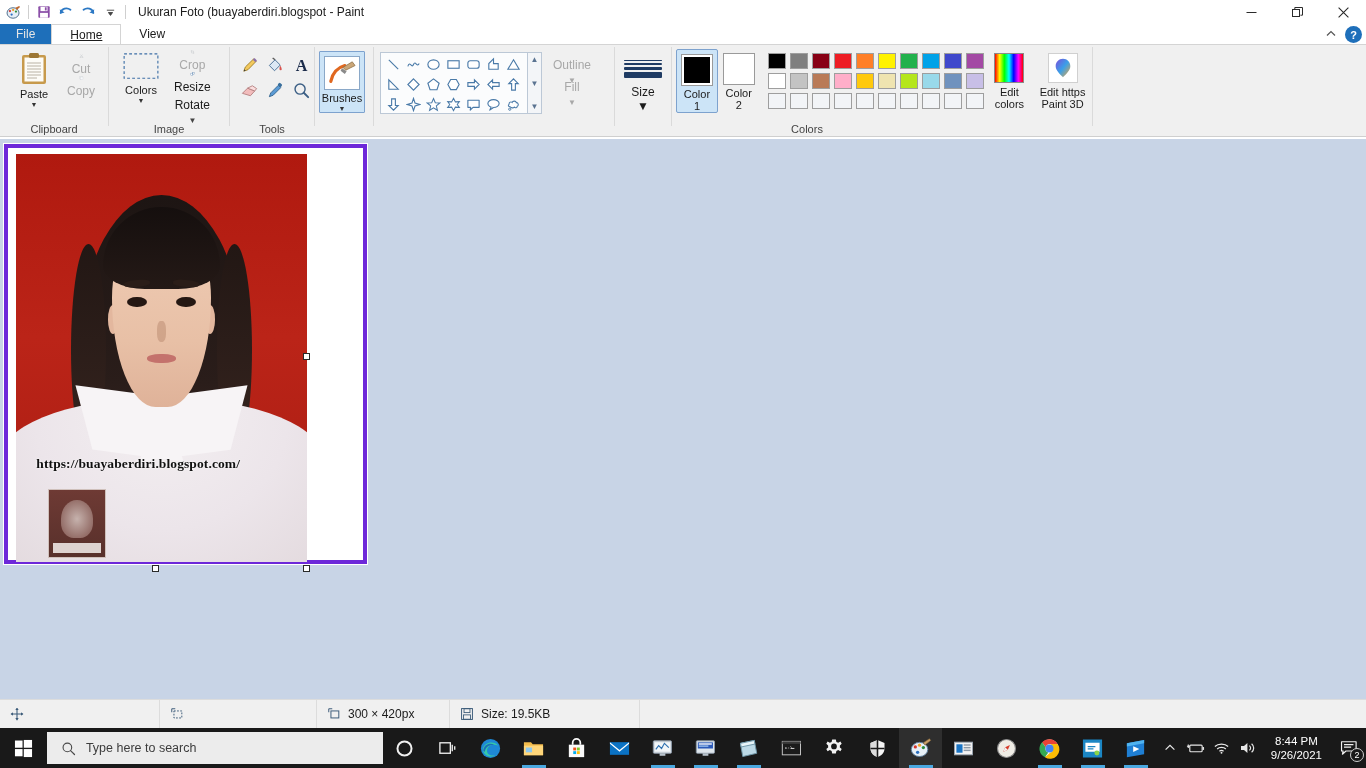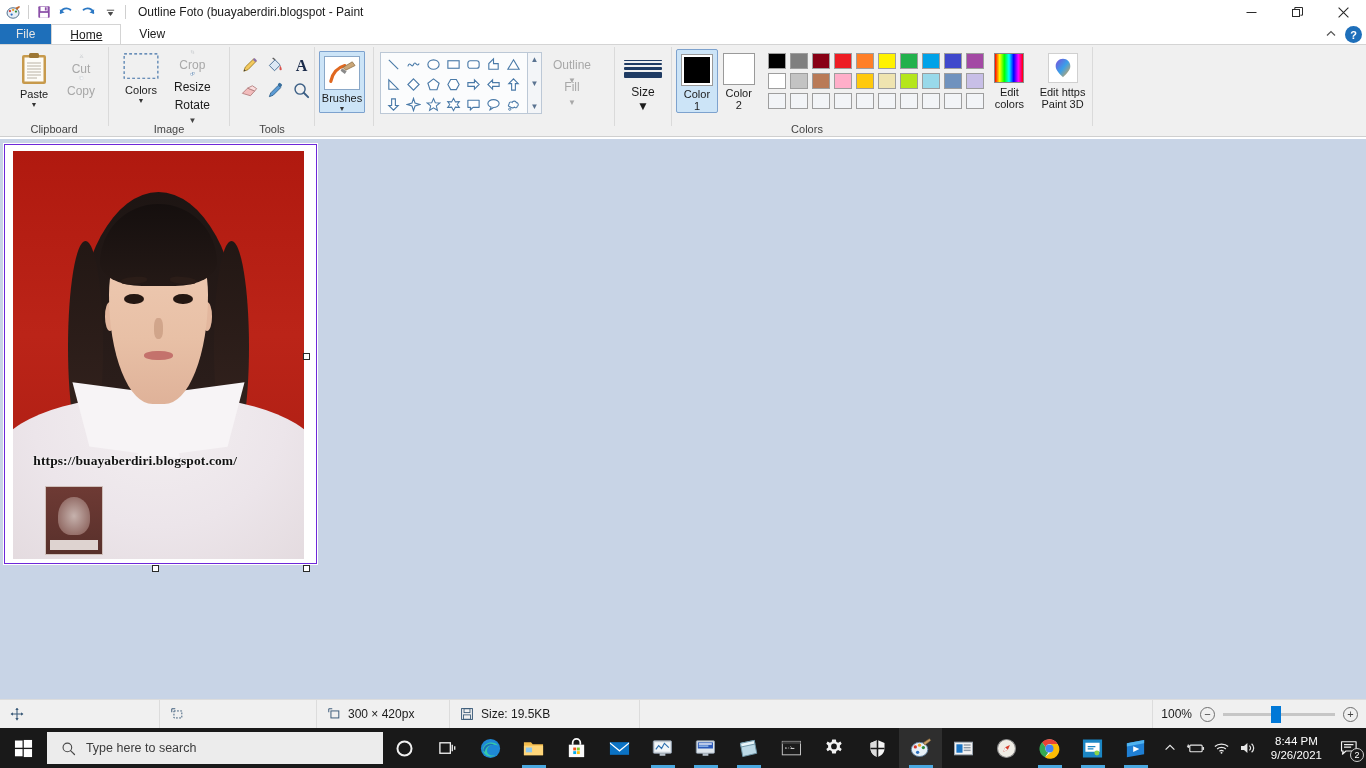--- a/index.html
+++ b/index.html
@@ -107,21 +107,21 @@
   .p3d{ width:62px; display:flex;flex-direction:column;align-items:center;padding-top:4px;}
   .p3d-sw{ width:30px;height:30px;border:1px solid #d0d0d0;background:#fff;display:flex;align-items:center;justify-content:center;}
 
   
   .workarea{
     position:absolute; left:0; top:139px; right:0; bottom:29px;
     background:#c8d4e6;
   }
   .canvas-wrap{ position:absolute; left:4px; top:5px; }
   .canvas-frame{
-    width:313px; height:420px; background:#ffffff; border:1px solid #6d28d9;
+    width:363px; height:420px; background:#ffffff; border:4px solid #6d28d9;
     padding:6px 4px 6px 8px;
     box-shadow:0 0 0 1px #ffffff;
   }
   .photo{
     width:291px; height:408px; position:relative; overflow:hidden;
     background:#b4201a;
   }
   
   .bg-red{ position:absolute; inset:0;
     background:linear-gradient(180deg,#b0190f 0%,#bb2418 45%,#a81c12 100%); }
@@ -267,21 +267,21 @@
           <path d="M16 4 L15.4 9 L10.6 7.6 Z" fill="#2b78c4"></path>
         </svg>
     </div>
     <div class="qat-btn">
       <svg width="11" height="11" viewBox="0 0 12 12">
           <path d="M2 3.5 H10 M3.4 6 H8.6 M6 9.2 L4.2 6.6 H7.8 Z" stroke="#444" stroke-width="1" fill="#444"></path>
         </svg>
     </div>
     <div class="qat-sep"></div>
   </div>
-  <div class="win-title">Outline Foto (buayaberdiri.blogspot - Paint</div>
+  <div class="win-title">Ukuran Foto (buayaberdiri.blogspot - Paint</div>
   <div class="wincontrols">
     <div class="wc">
       <svg width="11" height="11" viewBox="0 0 11 11">
           <path d="M0.5 5.5 H10.5" stroke="#2b2b2b" stroke-width="1"></path>
         </svg>
     </div>
     <div class="wc">
       <svg width="11" height="11" viewBox="0 0 11 11">
           <rect x="0.5" y="2.5" width="7" height="7" fill="none" stroke="#2b2b2b" stroke-width="1"></rect>
           <path d="M2.8 2.4 V0.5 H10.5 V8.2 H8.4" fill="none" stroke="#2b2b2b" stroke-width="1"></path>
@@ -798,28 +798,20 @@
   </div>
   <div class="sb-cell" style="width:190px">
     <svg width="14" height="14" viewBox="0 0 16 16">
         <rect x="1.8" y="1.8" width="12.4" height="12.4" fill="none" stroke="#3a5a78" stroke-width="1.1"></rect>
         <rect x="4.6" y="2" width="6.8" height="4.4" fill="none" stroke="#3a5a78" stroke-width="1"></rect>
         <rect x="4" y="9" width="8" height="5" fill="none" stroke="#3a5a78" stroke-width="1"></rect>
       </svg>
     <span>Size: 19.5KB</span>
   </div>
   <div class="sb-spacer"></div>
-  <div class="zoomarea">
-    <span>100%</span>
-    <div class="zcircle">−</div>
-    <div class="slider">
-      <div class="slider-knob"></div>
-    </div>
-    <div class="zcircle">+</div>
-  </div>
 </div>
 
 <div class="taskbar">
   <div class="start">
     <svg width="19" height="19" viewBox="0 0 20 20">
       <rect x="1" y="1.6" width="8" height="7.6" fill="#fff"></rect>
         <rect x="10.3" y="1" width="8.7" height="8.2" fill="#fff"></rect>
       <rect x="1" y="10.6" width="8" height="7.6" fill="#fff"></rect>
         <rect x="10.3" y="10.6" width="8.7" height="8.4" fill="#fff"></rect>
     </svg>

